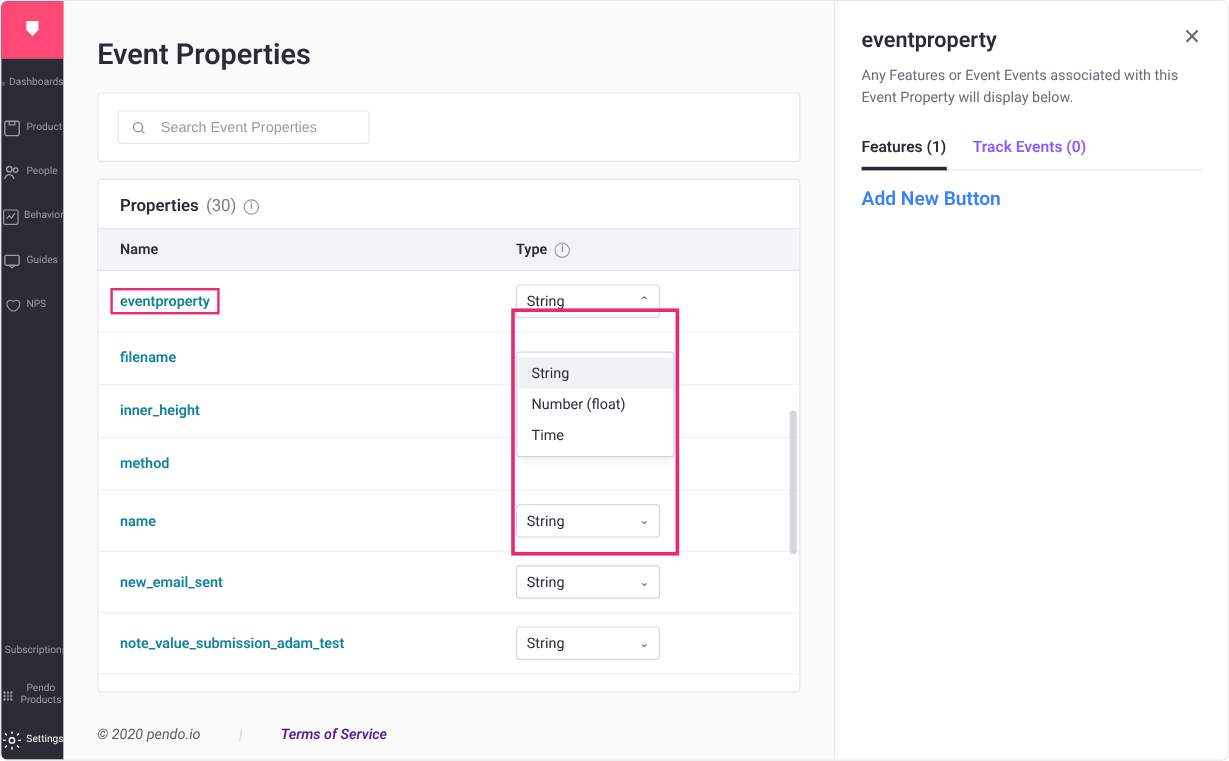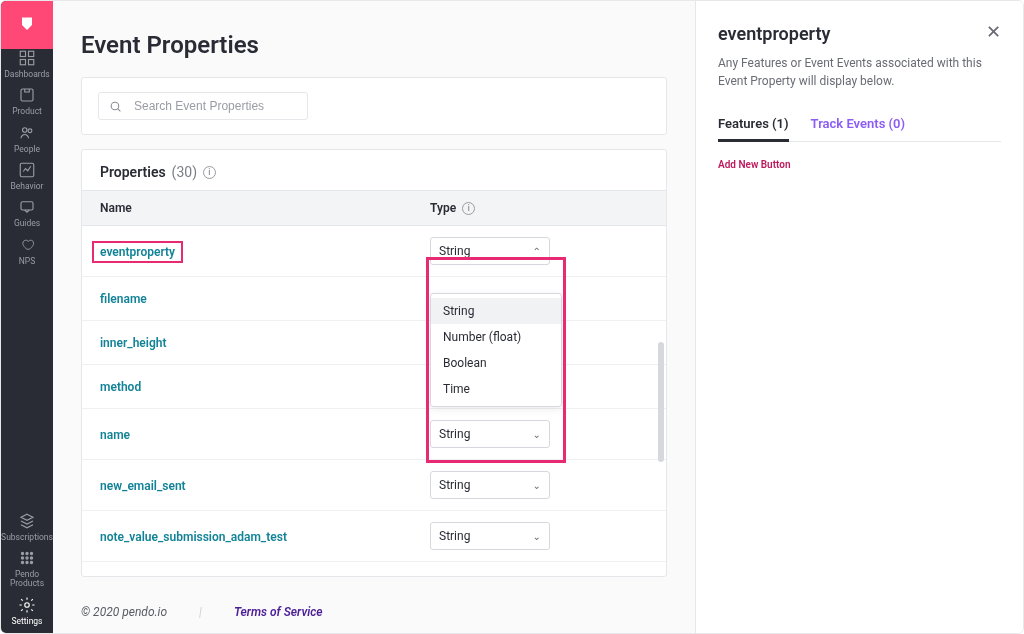--- a/index.html
+++ b/index.html
@@ -29,22 +29,22 @@
     font-size: 9px;
   }
   .logo {
     width: 52px; height: 48px;
     background: #ff4876;
     display: flex; align-items: center; justify-content: center;
   }
   .logo svg { width: 20px; height: 20px; fill: #fff; }
   .nav-item {
     width: 52px;
-    padding: 0 0 7px;
-    display: flex; flex-direction: column; align-items: center;
+    padding: 12px 0 7px;
+    display: flex; align-items: center;
     gap: 3px;
     cursor: pointer;
     color: #9a9da5;
   }
   .nav-item.active { color: #fff; }
   .nav-item svg { width: 18px; height: 18px; stroke: currentColor; fill: none; stroke-width: 1.5; }
   .nav-item .nav-label { font-size: 8.5px; text-align: center; line-height: 1.1; }
   .nav-spacer { flex: 1; }
 
   
@@ -179,21 +179,21 @@
   .tab {
     padding: 8px 0;
     font-size: 13px; font-weight: 600; color: #8b5cf6;
     cursor: pointer;
     border-bottom: 3px solid transparent;
     margin-bottom: -1px;
   }
   .tab.active { color: #2a2c35; border-bottom-color: #2a2c35; }
 
   .detail-body { margin-top: 14px; }
-  .add-btn { color: #be185d; font-weight: 600; font-size: 10px; cursor: pointer; }
+  .add-btn { color: #3b82f6; font-weight: 600; font-size: 16px; cursor: pointer; }
 
 </style>
 </head>
 <body>
 
 <div class="app">
 
   <div class="sidebar">
     <div class="logo">
       <svg viewBox="0 0 24 24">
@@ -352,21 +352,20 @@
             <div class="select">
               <span>String</span>
               <span class="chev">⌄</span>
             </div>
           </div>
         </div>
 
         <div class="dropdown-panel">
           <div class="opt sel">String</div>
           <div class="opt">Number (float)</div>
-          <div class="opt">Boolean</div>
           <div class="opt">Time</div>
         </div>
         <div class="dropdown-highlight-box"></div>
         <div class="fake-scrollbar"></div>
       </div>
     </div>
 
     <div class="footer">
       <span>© 2020 pendo.io</span>
       <span class="divider">|</span>

